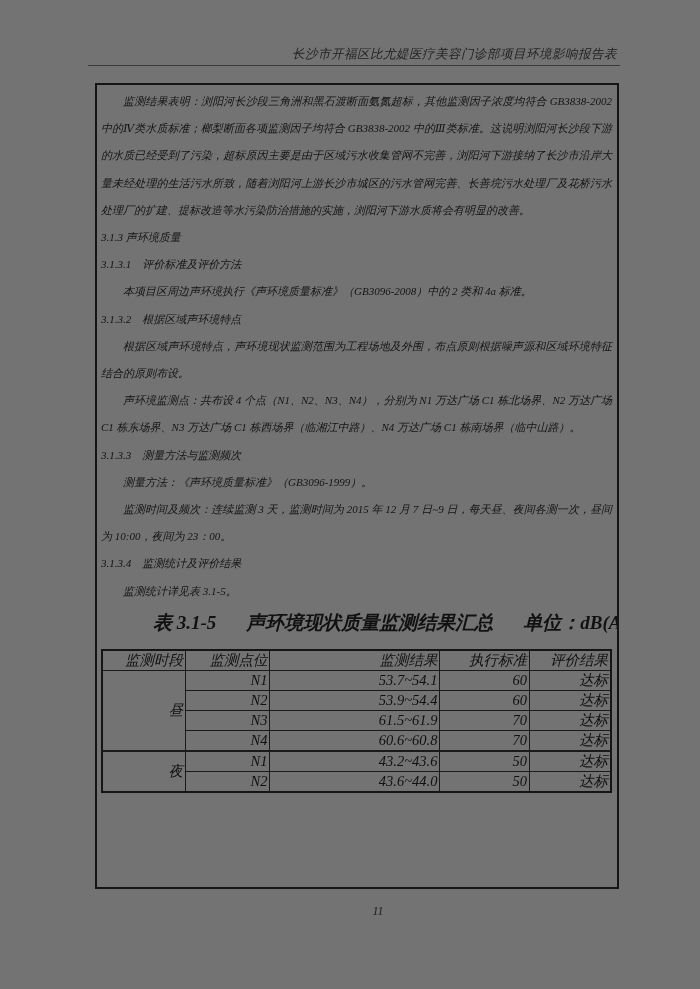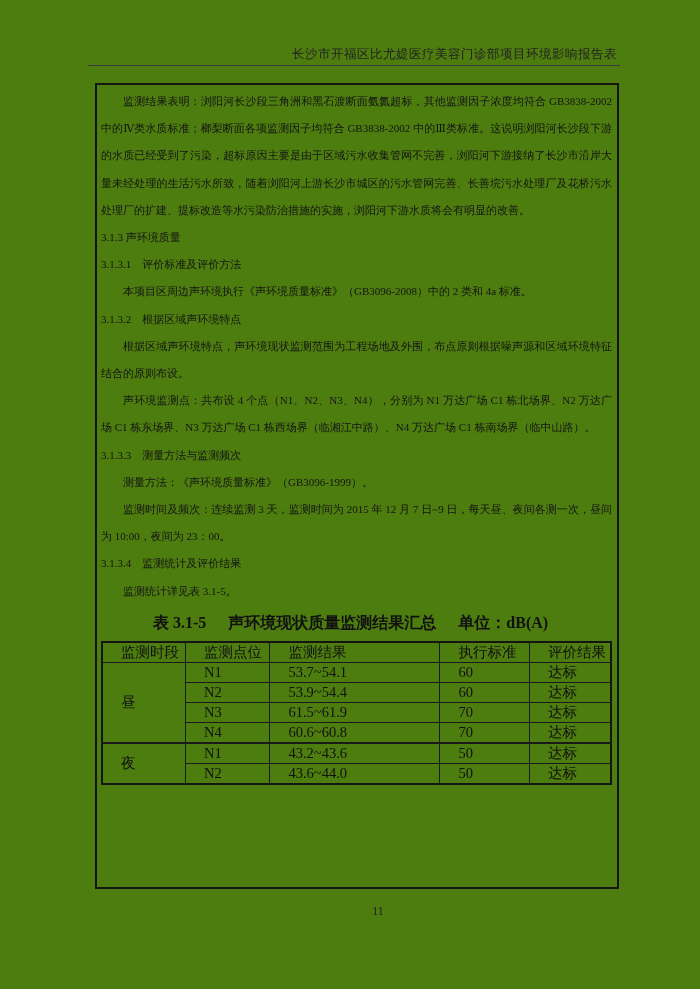--- a/index.html
+++ b/index.html
@@ -3,21 +3,21 @@
 <meta charset="utf-8">
 <style>
   html,body { margin:0; padding:0; background:#ffffff; }
   body {
     width:700px; height:989px;
     font-family:"Liberation Serif","DejaVu Serif",serif;
     color:#111111;
     position:relative;
     overflow:hidden;
   }
-  .page { position:absolute; inset:0; background:#4d7c0f; }
+  .page { position:absolute; inset:0; background:#737373;font-style:italic; }
 
   
   .header-title {
     position:absolute; top:46px; right:83px;
     font-size:12.5px; letter-spacing:0.5px; color:#222;
     white-space:nowrap;
   }
   .header-rule {
     position:absolute; top:65px; left:88px; width:532px; height:0;
     border-top:1.8px solid #3a3a3a;
@@ -36,35 +36,35 @@
     margin:0; font-size:11px; line-height:27.2px;
     color:#141414;
   }
   .para { text-align:justify; }
   .para.indent { text-indent:2em; }
   .heading { text-align:left; }
 
   
   .table-title {
     display:flex; align-items:baseline;
-    font-weight:bold; font-size:16px; line-height:26px;
-    margin:5px 0 5px 52px; column-gap:22px;
+    font-weight:bold; font-size:19px; line-height:26px;
+    margin:5px 0 13px 52px; column-gap:30px;
     white-space:nowrap;
   }
 
   
   table.results {
     width:100%; border-collapse:collapse; table-layout:fixed;
     border:2px solid #151515;
     font-size:14.5px;
   }
   table.results th, table.results td {
     border:1px solid #1a1a1a;
-    text-align:left; vertical-align:middle;
-    padding:0 18px; height:19px; line-height:19px;
+    text-align:right; vertical-align:middle;
+    padding:0 2px; height:19px; line-height:19px;
     font-weight:normal;
     overflow:hidden; white-space:nowrap;
   }
   table.results thead th { border-bottom:1.5px solid #1a1a1a; }
   tr.group-start td { border-top:2px solid #1a1a1a; }
 
   .page-number {
     position:absolute; top:904px; left:0; width:100%;
     text-align:center; font-size:12px; color:#222;margin-left:28px;
   }

